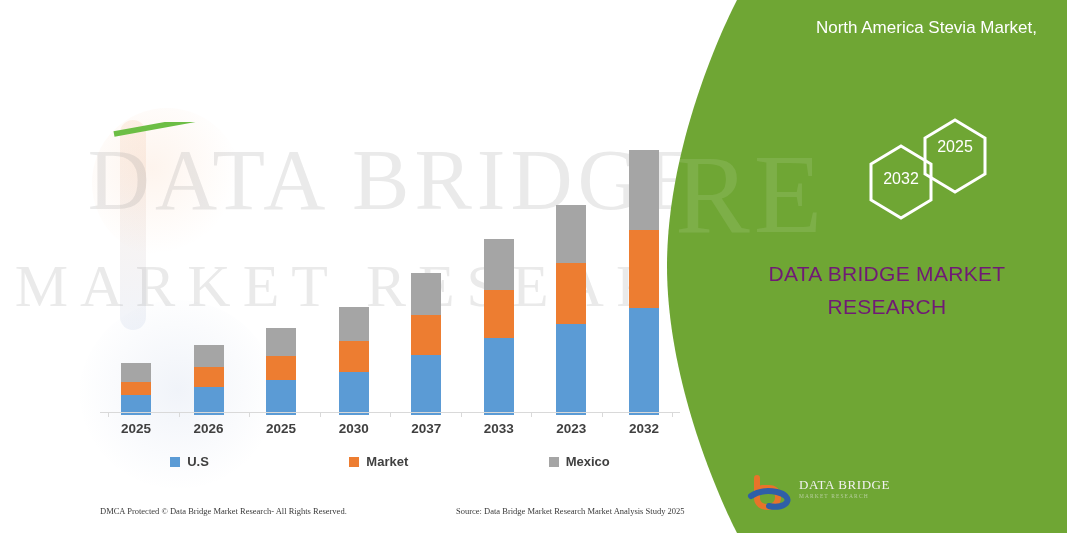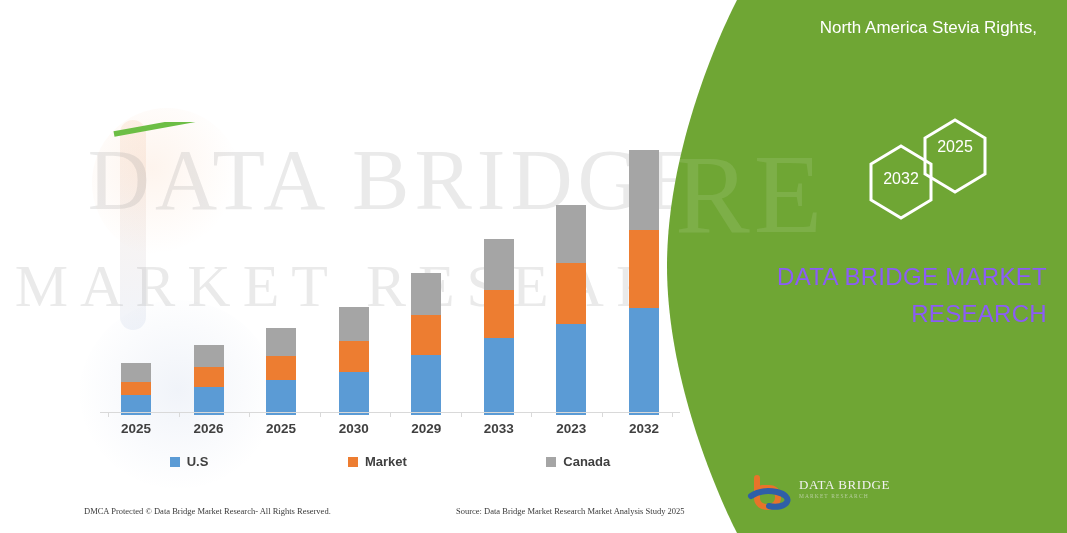--- a/index.html
+++ b/index.html
@@ -116,21 +116,21 @@
   .legend-label { font-size: 13px; font-weight: bold; color: #404040; }
 
   
   .footer {
     position: absolute; left: 0; top: 506px;
     width: 700px;
     display: flex;
     font-family: "Liberation Serif", serif;
     font-size: 8.5px; color: #3a3a3a;
   }
-  .footer-left { position: absolute; left: 84px; white-space: nowrap; text-align: right; }
+  .footer-left { position: absolute; left: 100px; white-space: nowrap; text-align: right; }
   .footer-right { position: absolute; left: 428px; white-space: nowrap; margin-left: 28px; }
 
   
   .green-panel {
     position: absolute; right: 0; top: 0;
     width: 400px; height: 533px;
     pointer-events: none;
   }
   .panel-content {
     position: absolute; right: 0; top: 0;
@@ -148,22 +148,22 @@
     position: absolute;
     color: #ffffff; font-size: 16px;
     text-align: center;
   }
   .hex-2032 { left: 36px; top: 60px; width: 60px; }
   .hex-2025 { left: 90px; top: 28px; width: 60px; }
 
   .panel-brand {
     position: absolute; left: 0; top: 258px;
     width: 320px;
-    text-align: right;
-    color: #8b5cf6; font-size: 24px; line-height: 1.55;
+    text-align: center;
+    color: #701a75; font-size: 21px; line-height: 1.55;
     letter-spacing: .3px;
   }
 
   
   .dbmr-logo {
     position: absolute; left: 20px; top: 472px;
     width: 180px; height: 44px;
   }
   .logo-text {
     position: absolute; left: 52px; top: 5px;
@@ -263,21 +263,21 @@
           </div>
         </div>
       </div>
   </div>
   <div class="axis-line" style="left:100px;"></div>
   <div class="x-labels" id="x-labels">
       <div class="x-label">2025</div>
       <div class="x-label">2026</div>
       <div class="x-label">2025</div>
       <div class="x-label">2030</div>
-      <div class="x-label">2029</div>
+      <div class="x-label">2037</div>
       <div class="x-label">2033</div>
       <div class="x-label">2023</div>
       <div class="x-label">2032</div>
     </div>
 
   <svg class="arrow-svg" width="500" height="50" viewBox="0 0 500 50">
     <defs>
       <marker id="ah" markerWidth="7" markerHeight="7" refX="2.2" refY="3.5" orient="auto">
         <path d="M0,0 L7,3.5 L0,7 Z" fill="#6cbe45"></path>
       </marker>
@@ -289,38 +289,38 @@
       <div class="legend-item">
         <span class="legend-swatch" style="background: rgb(91, 155, 213);"></span>
         <span class="legend-label">U.S</span>
       </div>
       <div class="legend-item">
         <span class="legend-swatch" style="background: rgb(237, 125, 49);"></span>
         <span class="legend-label">Market</span>
       </div>
       <div class="legend-item">
         <span class="legend-swatch" style="background: rgb(165, 165, 165);"></span>
-        <span class="legend-label">Canada</span>
+        <span class="legend-label">Mexico</span>
       </div>
     </div>
 
   <div class="footer">
     <span class="footer-left">DMCA Protected © Data Bridge Market Research- All Rights Reserved.</span>
     <span class="footer-right">Source: Data Bridge Market Research  Market Analysis Study 2025</span>
   </div>
 
   <svg class="green-panel" width="400" height="533" viewBox="0 0 400 533">
     <path d="M 400 0 L 400 533 L 70 533 C 70 533 0 400 0 266 C 0 132 70 0 70 0 Z" fill="#6fa634"></path>
   </svg>
 
   <div class="panel-content">
     <div class="panel-wm">RE</div>
 
     <div class="panel-title">
-      <div>North America Stevia Rights,</div>
+      <div>North America Stevia Market,</div>
     </div>
 
     <div class="hex-wrap">
       <svg width="200" height="140" viewBox="0 0 200 140">
         <polygon points="66,36 96,54 96,90 66,108 36,90 36,54" fill="none" stroke="#ffffff" stroke-width="3"></polygon>
         <polygon points="120,10 150,28 150,64 120,82 90,64 90,28" fill="none" stroke="#ffffff" stroke-width="3"></polygon>
       </svg>
       <div class="hex-label hex-2032">2032</div>
       <div class="hex-label hex-2025">2025</div>
     </div>

